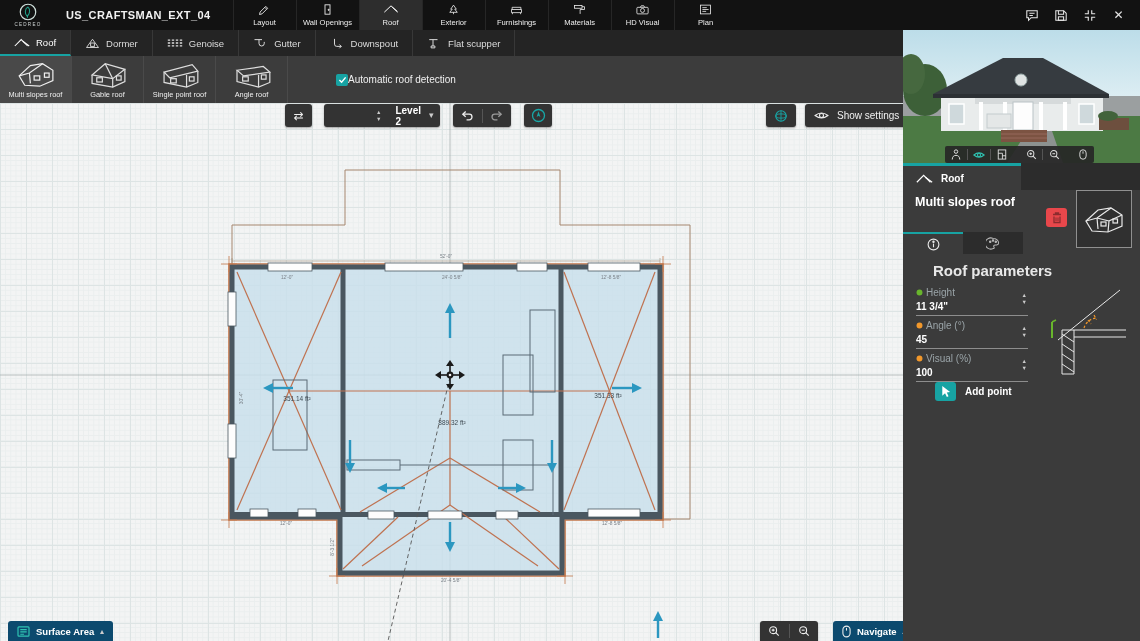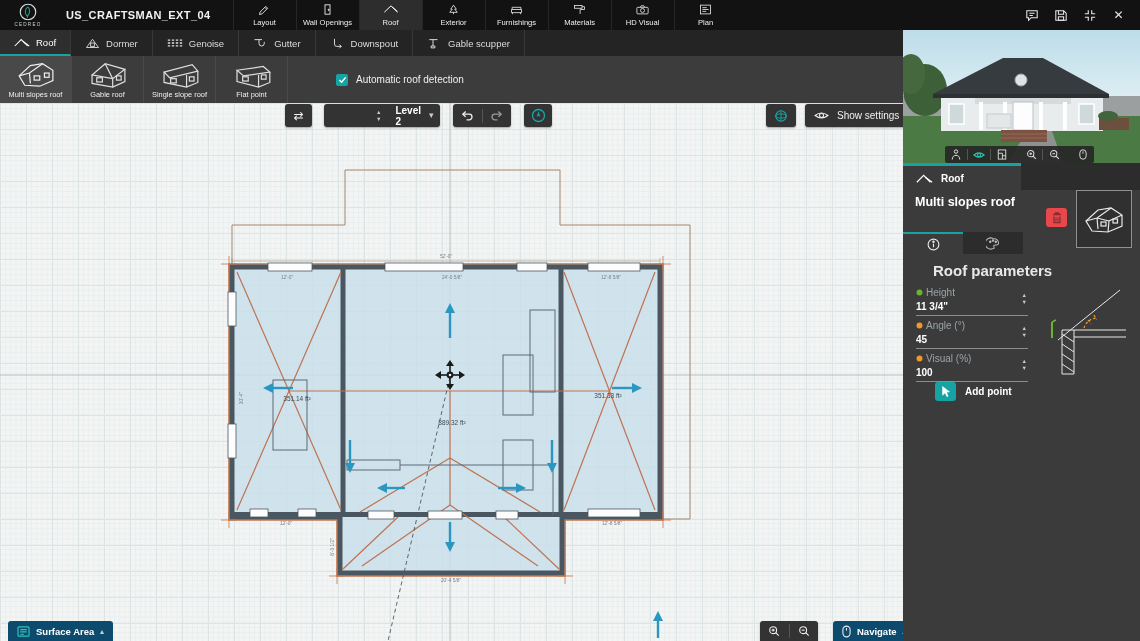--- a/index.html
+++ b/index.html
@@ -26,21 +26,21 @@
                 display:flex;z-index:35;}
   .tool{display:flex;align-items:center;gap:6px;padding:0 14px;color:#ddd;font-size:9.5px;
         border-right:1px solid #383838;}
   .tool.active{background:#2e2e2e;border-bottom:2px solid #17a3a3;color:#fff;}
   
   .ribbon-types{position:absolute;top:56px;left:0;width:903px;height:47px;background:#3c3c3c;
                 display:flex;align-items:stretch;z-index:35;}
   .rtype{width:72px;display:flex;flex-direction:column;align-items:center;justify-content:center;
          gap:2px;color:#f0f0f0;font-size:7.4px;border-right:1px solid #4a4a4a;text-align:center;line-height:1.1;}
   .rtype.selected{background:#494949;}
-  .autodetect{display:flex;align-items:center;gap:8px;margin-left:48px;color:#f0f0f0;font-size:10px;}
+  .autodetect{display:flex;align-items:center;margin-left:48px;color:#f0f0f0;font-size:10px;}
   .cb{width:12px;height:12px;background:#17a3a3;border-radius:2px;display:flex;align-items:center;justify-content:center;}
   
   .canvas{position:absolute;top:103px;left:0;width:903px;height:538px;background-color:#f3f4f4;
       background-image:
         linear-gradient(#dde4e4 1px,transparent 1px),
         linear-gradient(90deg,#dde4e4 1px,transparent 1px),
         linear-gradient(#eaeeee 1px,transparent 1px),
         linear-gradient(90deg,#eaeeee 1px,transparent 1px);
       background-size:26px 26px,26px 26px,5.2px 5.2px,5.2px 5.2px;}
   .plan-svg{position:absolute;top:103px;left:0;z-index:5;}
@@ -222,21 +222,21 @@
           <path d="M12.5,9 L15,11.5 L12.5,14"></path>
       </svg>
       <span>Downspout</span>
     </div>
     <div class="tool">
       <svg width="15" height="12" viewBox="0 0 20 14" fill="none" stroke="#ddd" stroke-width="1.3">
         <path d="M3,2.5 h11"></path>
           <path d="M8,2.5 v8.5"></path>
           <path d="M5.5,11 h5 v2.5 h-5 z"></path>
       </svg>
-      <span>Gable scupper</span>
+      <span>Flat scupper</span>
     </div>
   </div>
 
   <div class="ribbon-types">
     <div class="rtype selected">
       <svg width="44" height="30" viewBox="0 0 46 32" fill="none" stroke="#eee" stroke-width="1.3">
         <path d="M5,18 L17,7 L30,5 L41,12 L41,23 L27,29 L11,28 L5,18 z"></path>
         <path d="M5,18 L16,15 L30,5 M16,15 L17,26"></path>
         <rect x="21" y="18" width="6" height="4.5"></rect>
           <rect x="32" y="15" width="5" height="4.5"></rect>
@@ -255,31 +255,31 @@
       <span>Gable roof</span>
     </div>
     <div class="rtype">
       <svg width="44" height="30" viewBox="0 0 46 32" fill="none" stroke="#ddd" stroke-width="1.3">
         <path d="M6,14 L36,6 L42,13 L12,20 z"></path>
         <path d="M6,14 L6,25 L30,30 L42,25 L42,13"></path>
           <path d="M30,17 L30,30"></path>
         <rect x="13" y="21" width="6" height="4.5"></rect>
           <rect x="33" y="19" width="5" height="4.5"></rect>
       </svg>
-      <span>Single slope roof</span>
+      <span>Single point roof</span>
     </div>
     <div class="rtype">
       <svg width="44" height="30" viewBox="0 0 46 32" fill="none" stroke="#ddd" stroke-width="1.3">
         <path d="M7,12 L35,8 L42,14 L14,18 z"></path>
         <path d="M7,12 L7,24 L30,30 L42,25 L42,14"></path>
           <path d="M30,17 L30,30"></path>
         <rect x="13" y="19" width="6" height="4.5"></rect>
           <rect x="33" y="17" width="5" height="4.5"></rect>
       </svg>
-      <span>Flat point</span>
+      <span>Angle roof</span>
     </div>
     <div class="autodetect">
       <span class="cb">
         <svg width="9" height="8" viewBox="0 0 10 9" fill="none" stroke="#fff" stroke-width="1.6">
           <polyline points="1.5,4.5 4,7 8.5,1.5"></polyline>
         </svg>
       </span>
       <span>Automatic roof detection</span>
     </div>
   </div>

